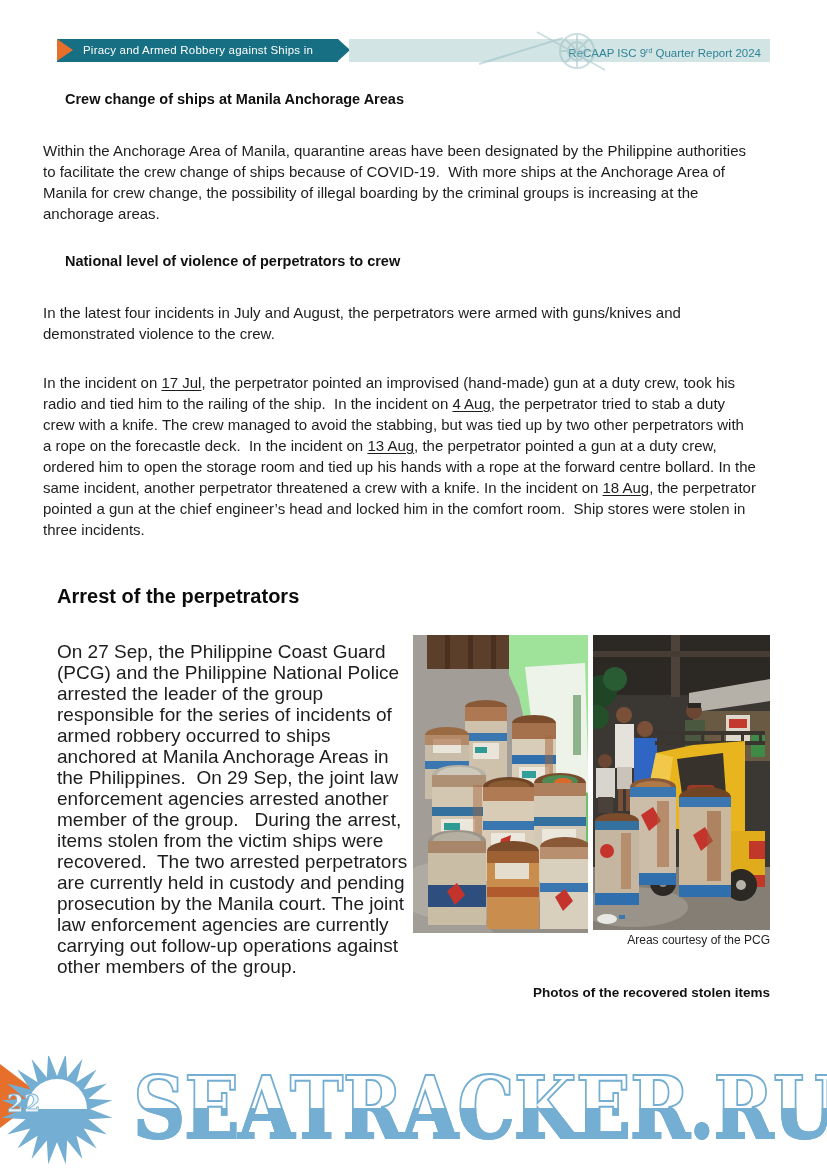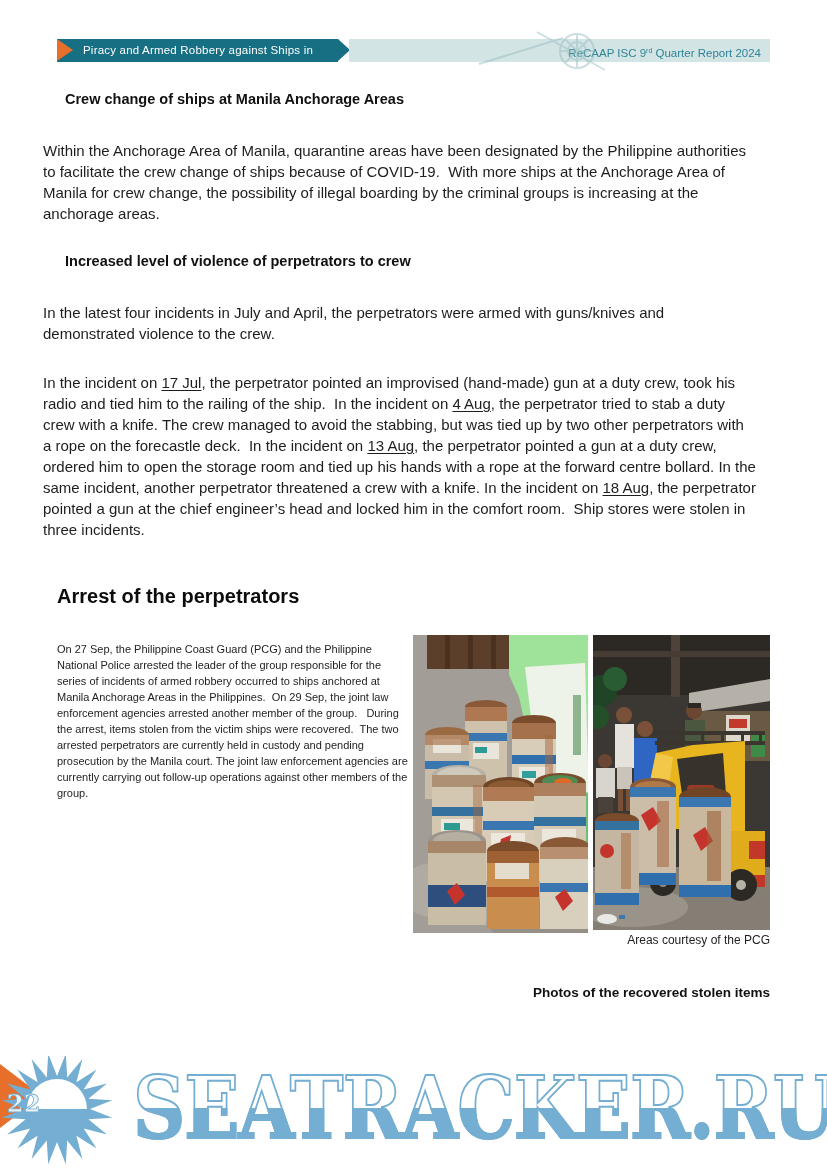--- a/index.html
+++ b/index.html
@@ -43,21 +43,21 @@
     position:absolute; left:43px; width:713px;
     font-size:15px; line-height:21px; color:#1d1d1d; white-space:pre-wrap;
   }
   .body-text u { text-underline-offset:2px; }
   .h-arrest {
     position:absolute; left:57px; top:585px;
     font-size:20px; font-weight:bold; color:#0c0c0c;
   }
   .arrest-col {
     position:absolute; left:57px; top:641px; width:356px;
-    font-size:11px; line-height:16px; color:#1d1d1d; white-space:pre-wrap;
+    font-size:19px; line-height:21px; color:#1d1d1d; white-space:pre-wrap;
   }
 
   
   .photos-row { position:absolute; left:413px; top:635px; width:357px; display:flex; gap:5px; }
   .photo { display:block; }
   .photo-credit {
     position:absolute; left:413px; top:933px; width:357px;
     font-size:12px; color:#222; text-align:right;
   }
   .photo-caption {
@@ -100,22 +100,22 @@
         <line x1="88" y1="9" x2="112" y2="33"></line>
         <line x1="112" y1="9" x2="88" y2="33"></line>
       </g>
     </svg>
     <span><span>ReCAAP ISC 9</span><sup>rd</sup><span> Quarter Report 2024</span></span>
   </div>
 
   <div class="h-section" style="top:91px">Crew change of ships at Manila Anchorage Areas</div>
   <div class="body-text" style="top:140px">Within the Anchorage Area of Manila, quarantine areas have been designated by the Philippine authorities to facilitate the crew change of ships because of COVID-19.  With more ships at the Anchorage Area of Manila for crew change, the possibility of illegal boarding by the criminal groups is increasing at the anchorage areas.</div>
 
-  <div class="h-section" style="top:253px">Increased level of violence of perpetrators to crew</div>
-  <div class="body-text" style="top:302px">In the latest four incidents in July and April, the perpetrators were armed with guns/knives and demonstrated violence to the crew.</div>
+  <div class="h-section" style="top:253px">National level of violence of perpetrators to crew</div>
+  <div class="body-text" style="top:302px">In the latest four incidents in July and August, the perpetrators were armed with guns/knives and demonstrated violence to the crew.</div>
   <div class="body-text" style="top:372px"><span>In the incident on </span><u>17 Jul</u><span>, the perpetrator pointed an improvised (hand-made) gun at a duty crew, took his radio and tied him to the railing of the ship.  In the incident on </span><u>4 Aug</u><span>, the perpetrator tried to stab a duty crew with a knife. The crew managed to avoid the stabbing, but was tied up by two other perpetrators with a rope on the forecastle deck.  In the incident on </span><u>13 Aug</u><span>, the perpetrator pointed a gun at a duty crew, ordered him to open the storage room and tied up his hands with a rope at the forward centre bollard. In the same incident, another perpetrator threatened a crew with a knife. In the incident on </span><u>18 Aug</u><span>, the perpetrator pointed a gun at the chief engineer’s head and locked him in the comfort room.  Ship stores were stolen in three incidents.</span></div>
 
   <div class="h-arrest">Arrest of the perpetrators</div>
   <div class="arrest-col">On 27 Sep, the Philippine Coast Guard (PCG) and the Philippine National Police arrested the leader of the group responsible for the series of incidents of armed robbery occurred to ships anchored at Manila Anchorage Areas in the Philippines.  On 29 Sep, the joint law enforcement agencies arrested another member of the group.   During the arrest, items stolen from the victim ships were recovered.  The two arrested perpetrators are currently held in custody and pending prosecution by the Manila court. The joint law enforcement agencies are currently carrying out follow-up operations against other members of the group.</div>
 
   <div class="photos-row">
 
     <svg class="photo" width="175" height="298" viewBox="0 0 175 298">
       <rect width="175" height="298" fill="#a29d96"></rect>
       <ellipse cx="55" cy="255" rx="75" ry="32" fill="#b8b3aa" opacity="0.6"></ellipse>

